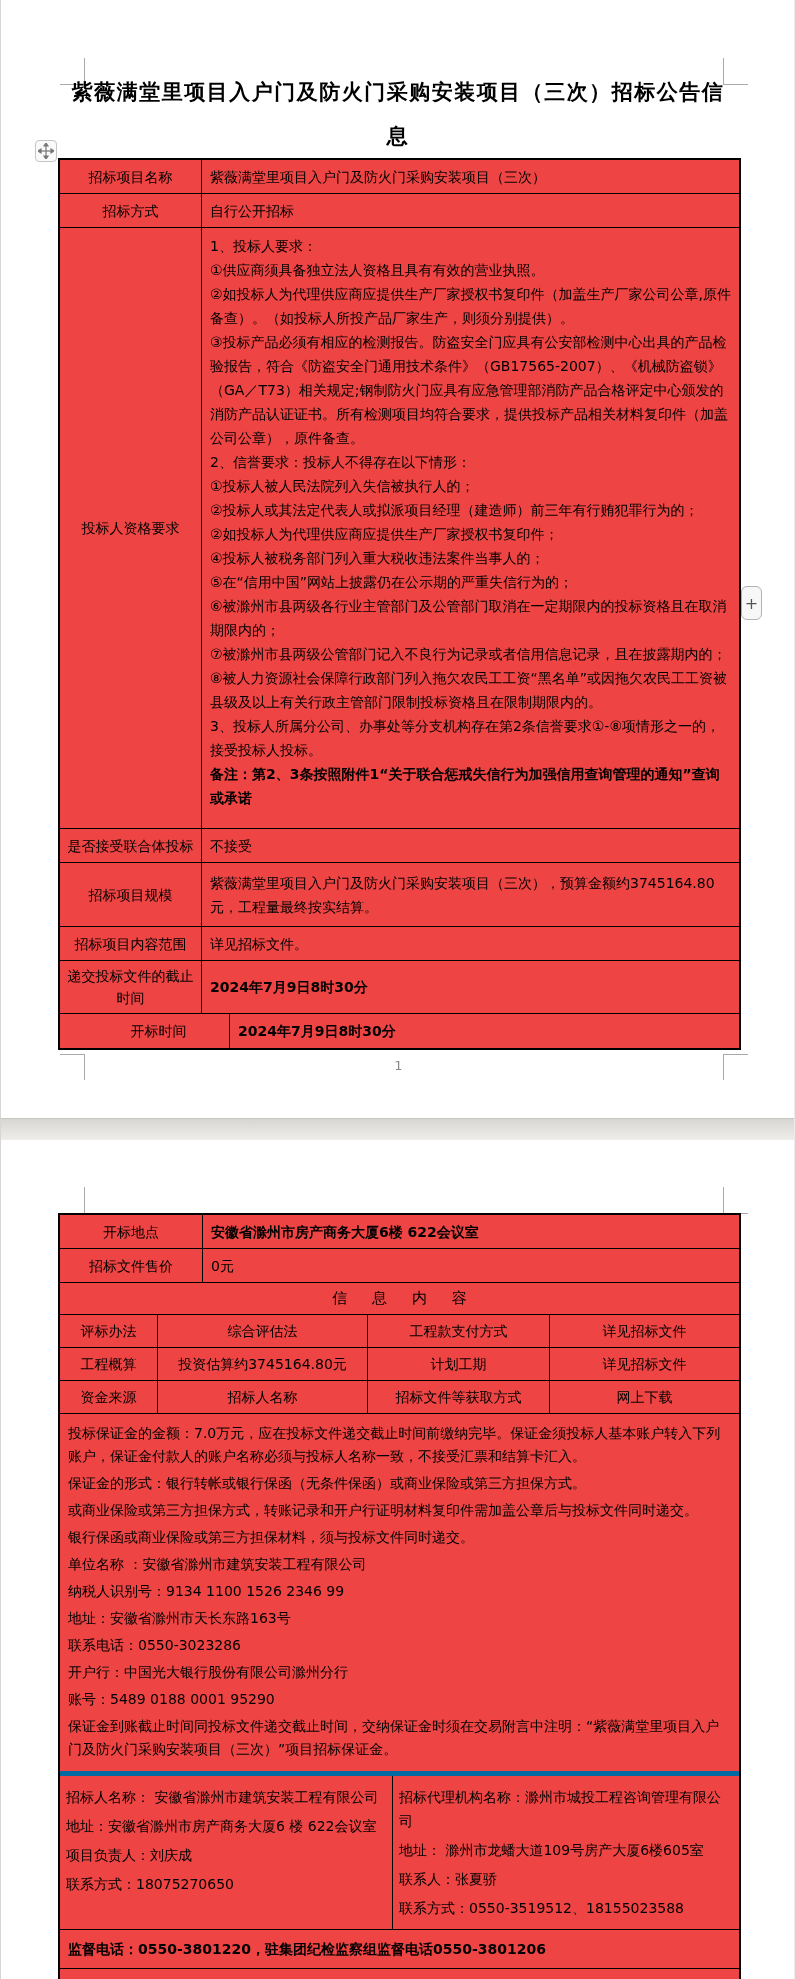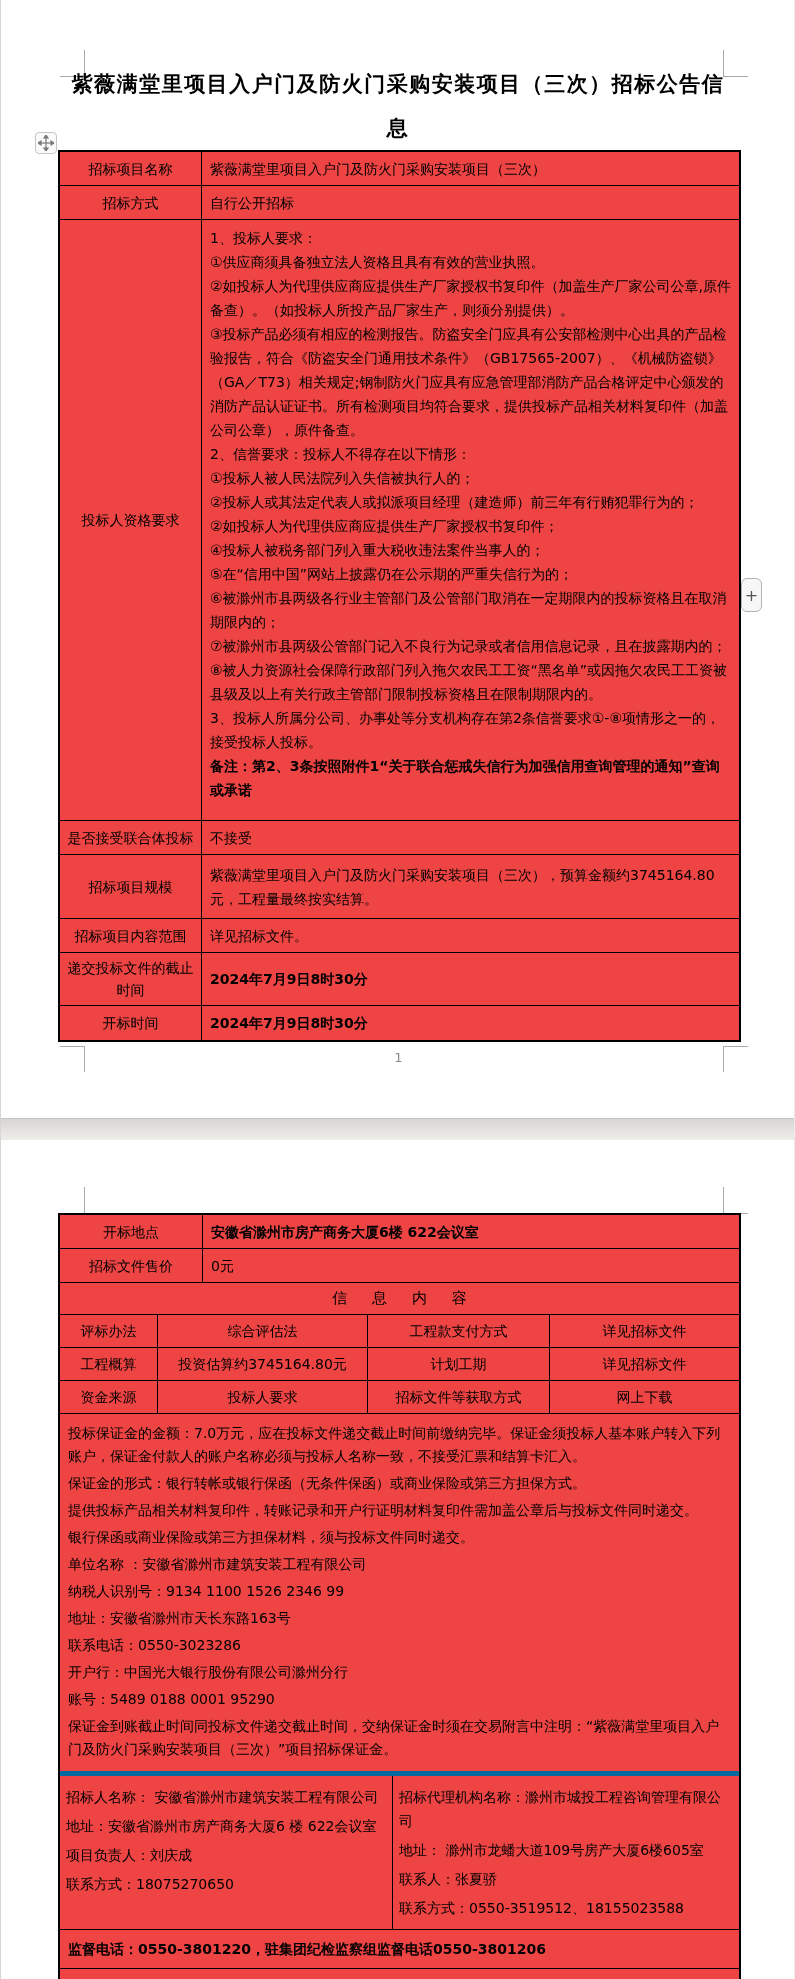--- a/index.html
+++ b/index.html
@@ -6,39 +6,39 @@
   html,body { background:#ffffff; }
   body {
     width:795px; height:1979px; position:relative;
     font-family:"DejaVu Sans","Liberation Sans",sans-serif;
     color:#000;
     border-left:1px solid #d6d6d6;
     border-right:1px solid #ececec;
     overflow:hidden;
   }
   .page { position:absolute; left:0; width:795px; background:#fff; }
-  #page1 { top:0; height:1362px; }
+  #page1 { top:8px; height:1362px; }
   #page-gap { position:absolute; top:1118px; left:0; width:795px; height:22px;
     background:linear-gradient(#d8d6d3,#efede9); border-top:1px solid #c7c5c2; }
   #page2 { top:1140px; height:839px; }
 
   
   .mark { position:absolute; background:#aaaaaa; }
 
   
   .doc-title {
     position:absolute; top:62px; left:61px; width:672px;
     font-size:21px; font-weight:bold; text-align:center;
     line-height:44px; letter-spacing:1.5px;
   }
 
   
   .tbl { position:absolute; left:57px; width:683px; border:2px solid #000; background:#ef4444; }
   .row { display:flex; border-bottom:1px solid #000; align-items:stretch; }
-  .row:last-child { border-bottom:none; }
+  .row:last-child { border-bottom:none;margin-left:28px; }
   .cell { border-right:1px solid #000; display:flex; align-items:center; }
   .cell:last-child { border-right:none; }
   .lab { width:142px; flex:0 0 142px; justify-content:center; text-align:center;
          font-size:14px; padding:4px 6px; line-height:20px; }
   .val { flex:1; font-size:14px; padding:4px 8px; line-height:20px; }
   .h36 { min-height:34px; }
   .bold { font-weight:bold; }
 
   
   .qual-val { display:block; padding:6px 8px; height:600px; overflow:hidden; }
@@ -192,29 +192,29 @@
       <div class="cell gcell g4">详见招标文件</div>
     </div>
     <div class="row">
       <div class="cell gcell g1">工程概算</div>
       <div class="cell gcell g2">投资估算约3745164.80元</div>
       <div class="cell gcell g3">计划工期</div>
       <div class="cell gcell g4">详见招标文件</div>
     </div>
     <div class="row">
       <div class="cell gcell g1">资金来源</div>
-      <div class="cell gcell g2">投标人要求</div>
+      <div class="cell gcell g2">招标人名称</div>
       <div class="cell gcell g3">招标文件等获取方式</div>
       <div class="cell gcell g4">网上下载</div>
     </div>
 
     <div class="deposit">
       <p>投标保证金的金额：7.0万元，应在投标文件递交截止时间前缴纳完毕。保证金须投标人基本账户转入下列账户，保证金付款人的账户名称必须与投标人名称一致，不接受汇票和结算卡汇入。</p>
       <p>保证金的形式：银行转帐或银行保函（无条件保函）或商业保险或第三方担保方式。</p>
-      <p>提供投标产品相关材料复印件，转账记录和开户行证明材料复印件需加盖公章后与投标文件同时递交。</p>
+      <p>或商业保险或第三方担保方式，转账记录和开户行证明材料复印件需加盖公章后与投标文件同时递交。</p>
       <p>银行保函或商业保险或第三方担保材料，须与投标文件同时递交。</p>
       <p>单位名称 ：安徽省滁州市建筑安装工程有限公司</p>
       <p>纳税人识别号：9134 1100 1526 2346 99</p>
       <p>地址：安徽省滁州市天长东路163号</p>
       <p>联系电话：0550-3023286</p>
       <p>开户行：中国光大银行股份有限公司滁州分行</p>
       <p>账号：5489 0188 0001 95290</p>
       <p>保证金到账截止时间同投标文件递交截止时间，交纳保证金时须在交易附言中注明：“紫薇满堂里项目入户门及防火门采购安装项目（三次）”项目招标保证金。</p>
     </div>
 

